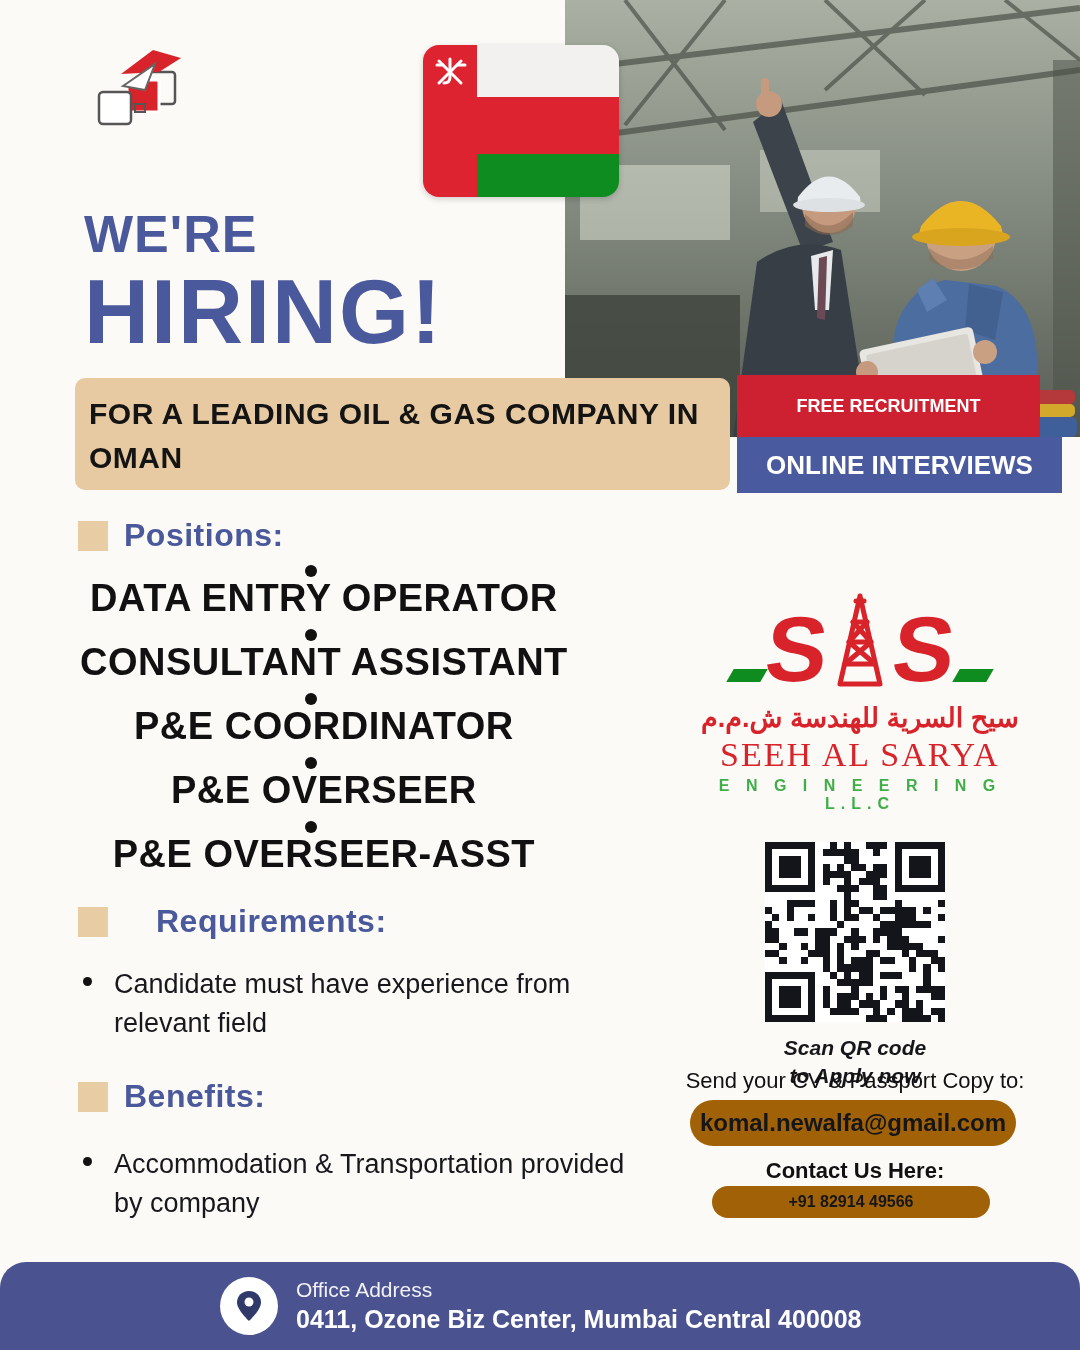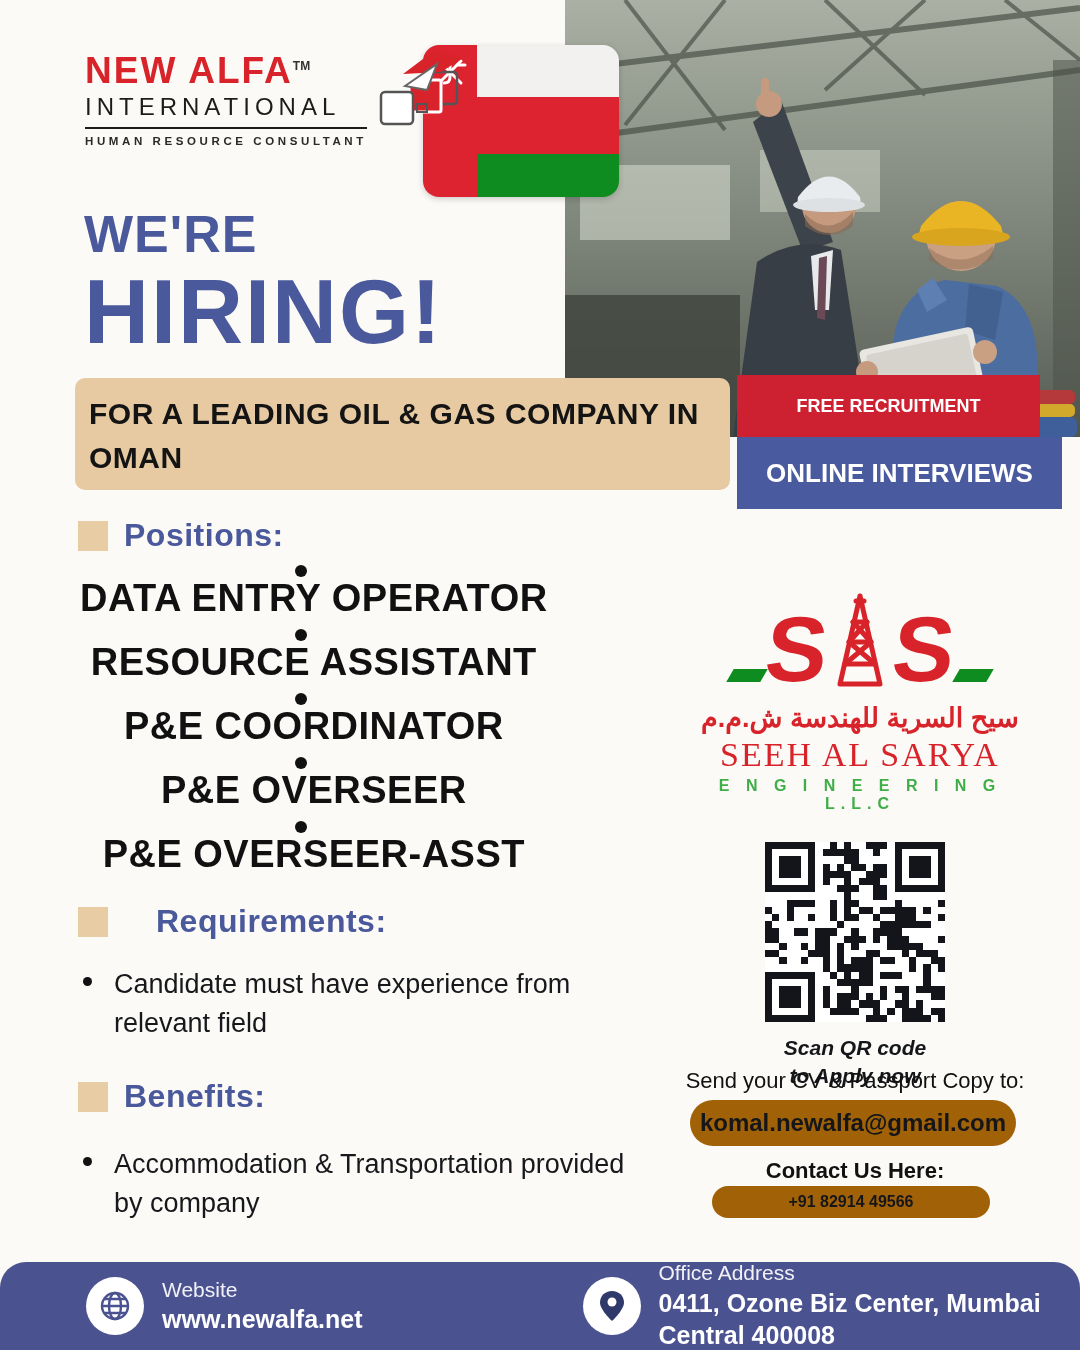--- a/index.html
+++ b/index.html
@@ -34,21 +34,21 @@
   .hero { position:absolute; left:84px; top:206px; color:#4a589c; }
   .hero-were  { font-size:52px; font-weight:800; letter-spacing:1px; line-height:1.1; }
   .hero-hiring{ font-size:90px; font-weight:800; letter-spacing:2px; line-height:1.0; margin-top:4px; }
 
   
   .company-banner { position:absolute; left:75px; top:378px; width:655px; height:112px;
         background:#e7caa2; border-radius:10px; padding:14px 18px 0 14px;
         font-size:30px; font-weight:700; color:#141414; line-height:1.45; letter-spacing:.5px; }
   .ribbon-red  { position:absolute; left:737px; top:375px; width:303px; height:62px; background:#cd2131;
         color:#fff; font-weight:700; font-size:18px; display:flex; align-items:center; justify-content:center; }
-  .ribbon-blue { position:absolute; left:737px; top:437px; width:325px; height:72px; background:#4a5a9e;
+  .ribbon-blue { position:absolute; left:737px; top:437px; width:325px; height:56px; background:#4a5a9e;
         color:#fff; font-weight:700; font-size:26px; display:flex; align-items:center; justify-content:center; }
 
   
   .sec-head { position:absolute; display:flex; align-items:center; }
   .sec-square { width:30px; height:30px; background:#e8cda4; margin-right:16px; }
   .sec-title { font-size:32px; font-weight:700; color:#4a589c; letter-spacing:.5px; }
   .h-positions { left:78px; top:517px; }
   .h-requirements { left:78px; top:903px;gap:32px; }
   .h-benefits { left:78px; top:1078px; }
 
@@ -171,25 +171,20 @@
       <g stroke="#fff" stroke-width="3" fill="none" stroke-linecap="round">
         <path d="M8,30 L30,8"></path>
           <path d="M8,8 L30,30"></path>
         <path d="M6,12 L12,12 M26,12 L34,12"></path>
         <path d="M19,6 L19,24 Q19,30 13,30"></path>
       </g>
     </svg>
   </div>
 
   <div class="logo">
-    <div class="logo-text">
-      <div class="logo-line1"><span>NEW ALFA</span><sup>TM</sup></div>
-      <div class="logo-line2">INTERNATIONAL</div>
-      <div class="logo-line3">HUMAN RESOURCE CONSULTANT</div>
-    </div>
     <svg class="logo-icon" width="92" height="82" viewBox="0 0 92 82">
       <rect x="52" y="26" width="32" height="32" rx="3" fill="none" stroke="#555" stroke-width="2.5"></rect>
       <rect x="36" y="34" width="32" height="32" rx="2" fill="#d8232a" stroke="#fff" stroke-width="3"></rect>
       <rect x="8" y="46" width="32" height="32" rx="4" fill="#fff" stroke="#555" stroke-width="2.5"></rect>
       <path d="M44,58 h10 v8 h-10 z" fill="none" stroke="#555" stroke-width="2"></path>
       <path d="M30,28 L62,4 L90,12 L68,26 Z" fill="#d8232a"></path>
       <path d="M32,40 L64,18 L54,44 Z" fill="#fff" stroke="#666" stroke-width="2"></path>
     </svg>
   </div>
 
@@ -206,21 +201,21 @@
     <span class="sec-square"></span>
     <span class="sec-title">Positions:</span>
   </div>
   <ul class="positions-list">
     <li>
         <span class="dot-lg"></span>
         <span class="pos-label">DATA ENTRY OPERATOR</span>
       </li>
     <li>
         <span class="dot-lg"></span>
-        <span class="pos-label">RESOURCE ASSISTANT</span>
+        <span class="pos-label">CONSULTANT ASSISTANT</span>
       </li>
     <li>
         <span class="dot-lg"></span>
         <span class="pos-label">P&amp;E COORDINATOR</span>
       </li>
     <li>
         <span class="dot-lg"></span>
         <span class="pos-label">P&amp;E OVERSEER</span>
       </li>
     <li>
@@ -898,35 +893,20 @@
     <div class="qr-cap first">Scan QR code</div>
     <div class="qr-cap">to Apply now</div>
   </div>
 
   <div class="cv-label">Send your CV &amp; Passport Copy to:</div>
   <div class="pill pill-email">komal.newalfa@gmail.com</div>
   <div class="contact-label">Contact Us Here:</div>
   <div class="pill pill-phone">+91 82914 49566</div>
 
   <div class="footer">
-    <div class="f-group f-g1">
-      <div class="f-circle">
-        <svg width="34" height="34" viewBox="0 0 34 34">
-          <g stroke="#4b5290" stroke-width="2.4" fill="none">
-            <circle cx="17" cy="17" r="13"></circle>
-            <ellipse cx="17" cy="17" rx="6" ry="13"></ellipse>
-            <path d="M4,17 L30,17 M6,10 L28,10 M6,24 L28,24"></path>
-          </g>
-        </svg>
-      </div>
-      <div>
-        <div class="f-label">Website</div>
-        <div class="f-value">www.newalfa.net</div>
-      </div>
-    </div>
     <div class="f-group f-g2">
       <div class="f-circle">
         <svg width="30" height="34" viewBox="0 0 30 34">
           <path d="M15,2 C8,2 3,7 3,13.5 C3,21 15,32 15,32 C15,32 27,21 27,13.5 C27,7 22,2 15,2 Z" fill="#2f3a6b"></path>
           <circle cx="15" cy="13" r="4.5" fill="#fff"></circle>
         </svg>
       </div>
       <div>
         <div class="f-label">Office Address</div>
         <div class="f-value">0411, Ozone Biz Center, Mumbai Central 400008</div>

